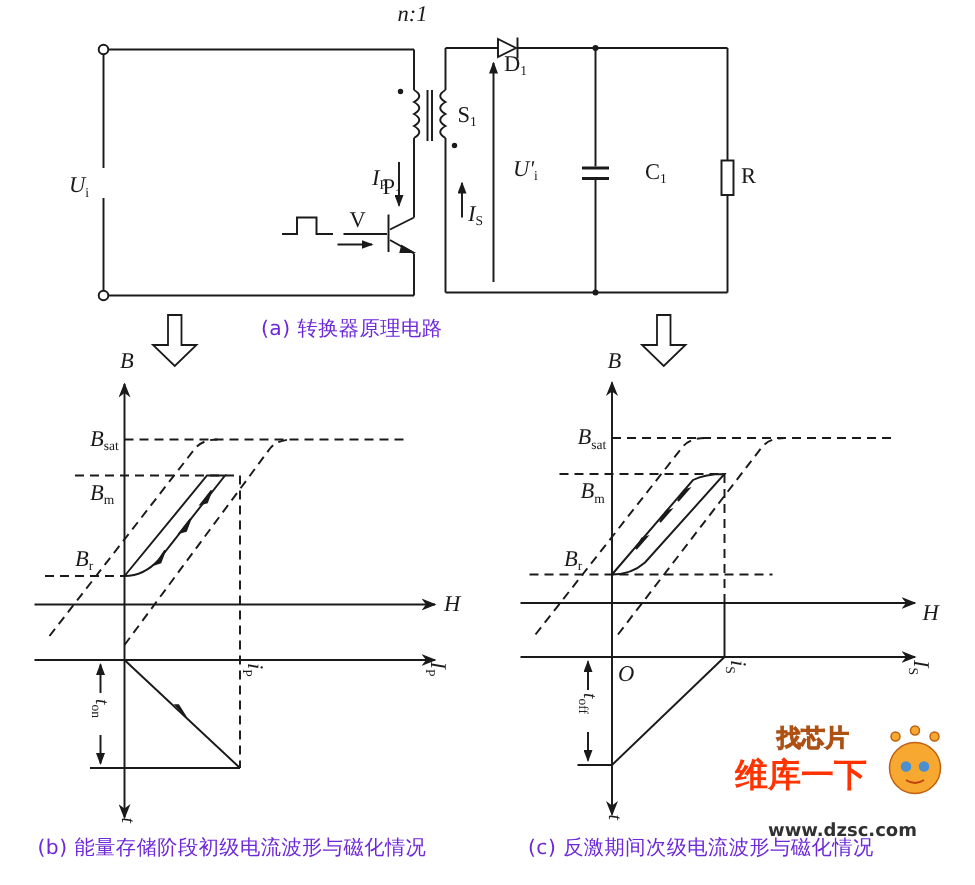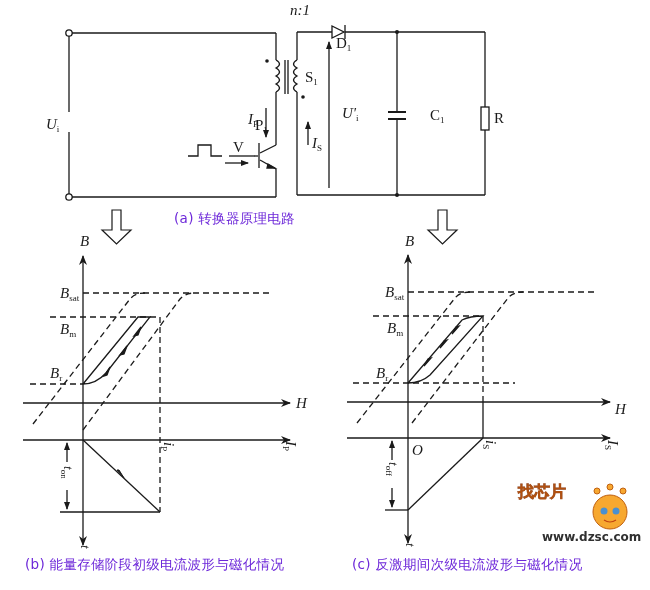--- a/index.html
+++ b/index.html
@@ -11,22 +11,22 @@
   .it { font-style:italic; }
   .sub { font-size:9px; font-style:normal; vertical-align:-3px; }
   .cap { position:absolute; font-family:"DejaVu Sans","Liberation Sans",sans-serif;
          font-size:13.5px; color:#6d28d9; white-space:nowrap; letter-spacing:0.3px; }
   .rot90 { transform:rotate(90deg); transform-origin:left top; }
   .wm { position:absolute; left:490px; top:482px; width:150px; height:70px; }
   .wm-top { position:absolute; left:28px; top:0; font-family:"DejaVu Sans",sans-serif;
             font-weight:bold; font-size:16px; color:#3b82f6; -webkit-text-stroke:0.6px #b05010; }
   .wm-mid { position:absolute; left:0; top:20px; font-family:"DejaVu Sans",sans-serif;
             font-weight:bold; font-size:22px; color:#ff3300; }
-  .wm-url { position:absolute; left:22px; top:48px; font-family:"DejaVu Sans",sans-serif;
-            font-weight:bold; font-size:12px; color:#303030;margin-left:30px; }
+  .wm-url { position:absolute; left:22px; top:64px; font-family:"DejaVu Sans",sans-serif;
+            font-weight:bold; font-size:12px; color:#303030; }
 </style>
 </head>
 <body>
 
 <svg width="650" height="590" viewBox="0 0 650 590">
   <defs>
     <marker id="ah" markerWidth="10" markerHeight="8" refX="9" refY="4" orient="auto" markerUnits="userSpaceOnUse">
       <path d="M0,0 L10,4 L0,8 L3,4 Z" fill="#1a1a1a"></path>
     </marker>
     <marker id="ahs" markerWidth="8" markerHeight="6" refX="7" refY="3" orient="auto" markerUnits="userSpaceOnUse">
@@ -153,21 +153,21 @@
     <path d="M431,358 L424,366 L428,359 Z" fill="#1a1a1a"></path>
 
     <line x1="483" y1="438" x2="408" y2="510"></line>
     <line x1="385" y1="510" x2="408" y2="510"></line>
     <line x1="392" y1="460" x2="392" y2="441" marker-end="url(#ahs)"></line>
     <line x1="392" y1="488" x2="392" y2="507" marker-end="url(#ahs)"></line>
   </g>
 </svg>
 
 <div class="lbl it" style="left:46px;top:117px;text-align:center;"><span>U</span><span class="sub">i</span></div>
-<div class="lbl it" style="left:290px;top:3px;">n:1</div>
+<div class="lbl it" style="left:265px;top:3px;">n:1</div>
 <div class="lbl" style="left:255px;top:70px;margin-top:48px;"><span>P</span><span class="sub">1</span></div>
 <div class="lbl" style="left:305px;top:70px;"><span>S</span><span class="sub">1</span></div>
 <div class="lbl it" style="left:248px;top:112px;"><span>I</span><span class="sub">P</span></div>
 <div class="lbl" style="left:233px;top:140px;">V</div>
 <div class="lbl it" style="left:312px;top:136px;"><span>I</span><span class="sub">S</span></div>
 <div class="lbl it" style="left:320px;top:106px;margin-left:22px;"><span>U'</span><span class="sub">i</span></div>
 <div class="lbl" style="left:336px;top:36px;"><span>D</span><span class="sub">1</span></div>
 <div class="lbl" style="left:430px;top:108px;"><span>C</span><span class="sub">1</span></div>
 <div class="lbl" style="left:494px;top:111px;">R</div>
 <div class="cap" style="left:174px;top:210px;">(a) 转换器原理电路</div>
@@ -190,20 +190,21 @@
 <div class="lbl it" style="left:615px;top:402px;">H</div>
 <div class="lbl it" style="left:412px;top:443px;">O</div>
 <div class="lbl it rot90" style="left:620px;top:440px;"><span>I</span><span class="sub">S</span></div>
 <div class="lbl it rot90" style="left:498px;top:440px;"><span>i</span><span class="sub">S</span></div>
 <div class="lbl it rot90" style="left:400px;top:462px;font-size:13px;"><span>t</span><span class="sub">off</span></div>
 <div class="lbl it rot90" style="left:417px;top:543px;font-size:13px;">t</div>
 <div class="cap" style="left:352px;top:556px;">(c) 反激期间次级电流波形与磁化情况</div>
 
 <div class="wm">
   <div class="wm-top">找芯片</div>
+  <div class="wm-mid">维库一下</div>
   <div class="wm-url">www.dzsc.com</div>
   <svg width="50" height="60" style="left:95px;top:0;position:absolute;" viewBox="0 0 50 60">
     <circle cx="25" cy="30" r="17" fill="#f7a830" stroke="#c06010" stroke-width="1"></circle>
     <circle cx="19" cy="29" r="3.5" fill="#4a90d0"></circle>
     <circle cx="31" cy="29" r="3.5" fill="#4a90d0"></circle>
     <path d="M19,38 Q25,42 31,38" stroke="#c04010" stroke-width="1.2" fill="none"></path>
     <circle cx="12" cy="9" r="3" fill="#f7a830" stroke="#c06010"></circle>
     <circle cx="25" cy="5" r="3" fill="#f7a830" stroke="#c06010"></circle>
     <circle cx="38" cy="9" r="3" fill="#f7a830" stroke="#c06010"></circle>
   </svg>

